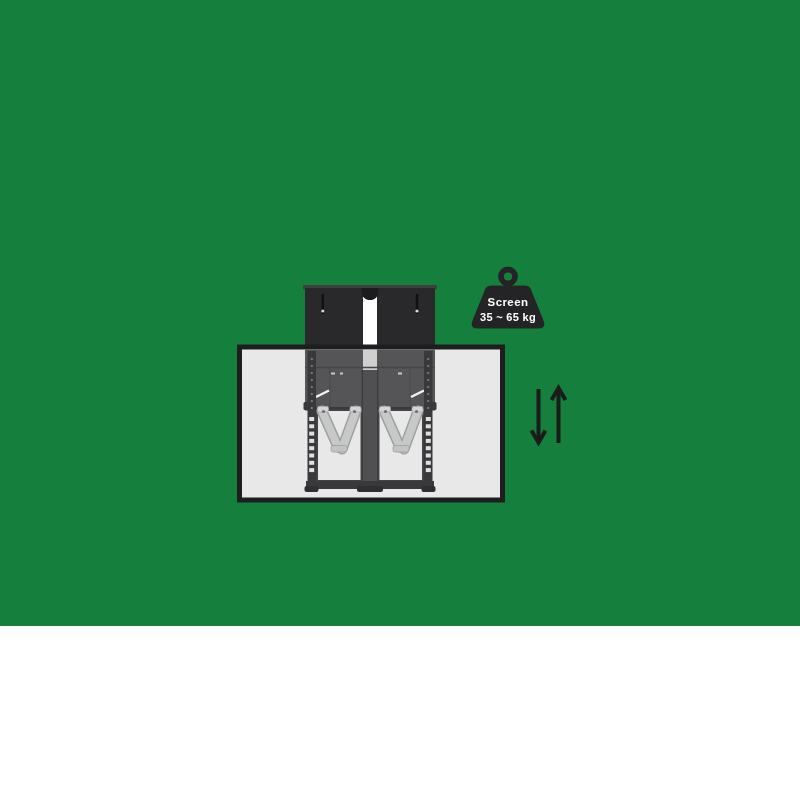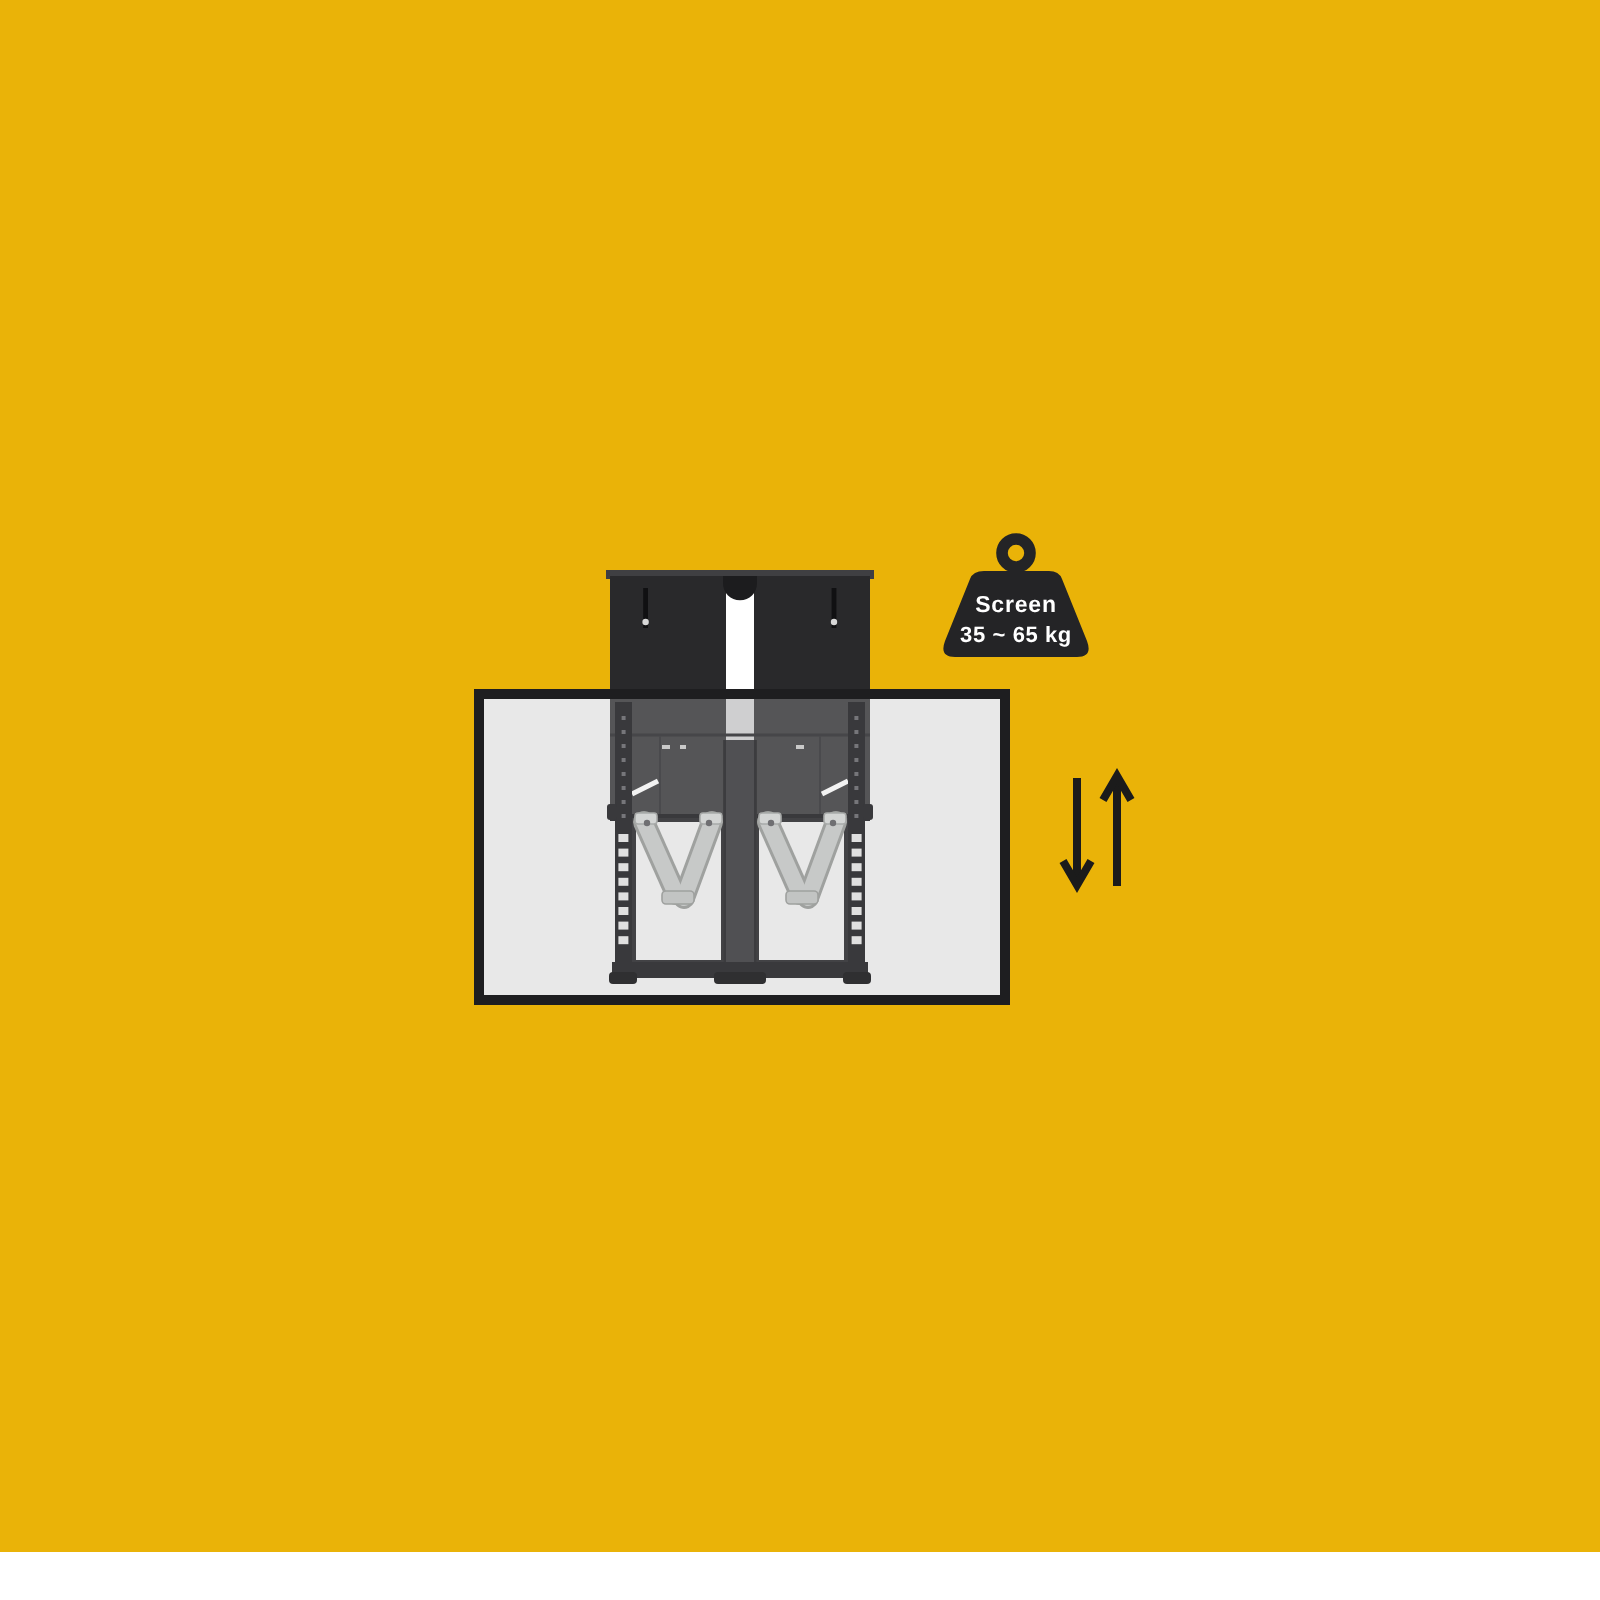--- a/index.html
+++ b/index.html
@@ -3,22 +3,22 @@
 <meta charset="utf-8">
 <style>
   html, body {
     margin: 0;
     padding: 0;
     background: #ffffff;
   }
   .canvas {
     position: relative;
     width: 800px;
-    height: 776px;
-    background: #eab308;
+    height: 626px;
+    background: #15803d;
     overflow: hidden;
     font-family: "Liberation Sans", sans-serif;
   }
   .canvas svg {
     position: absolute;
     left: 0;
     top: 0;
   }
   .badge-text {
     fill: #ffffff;

